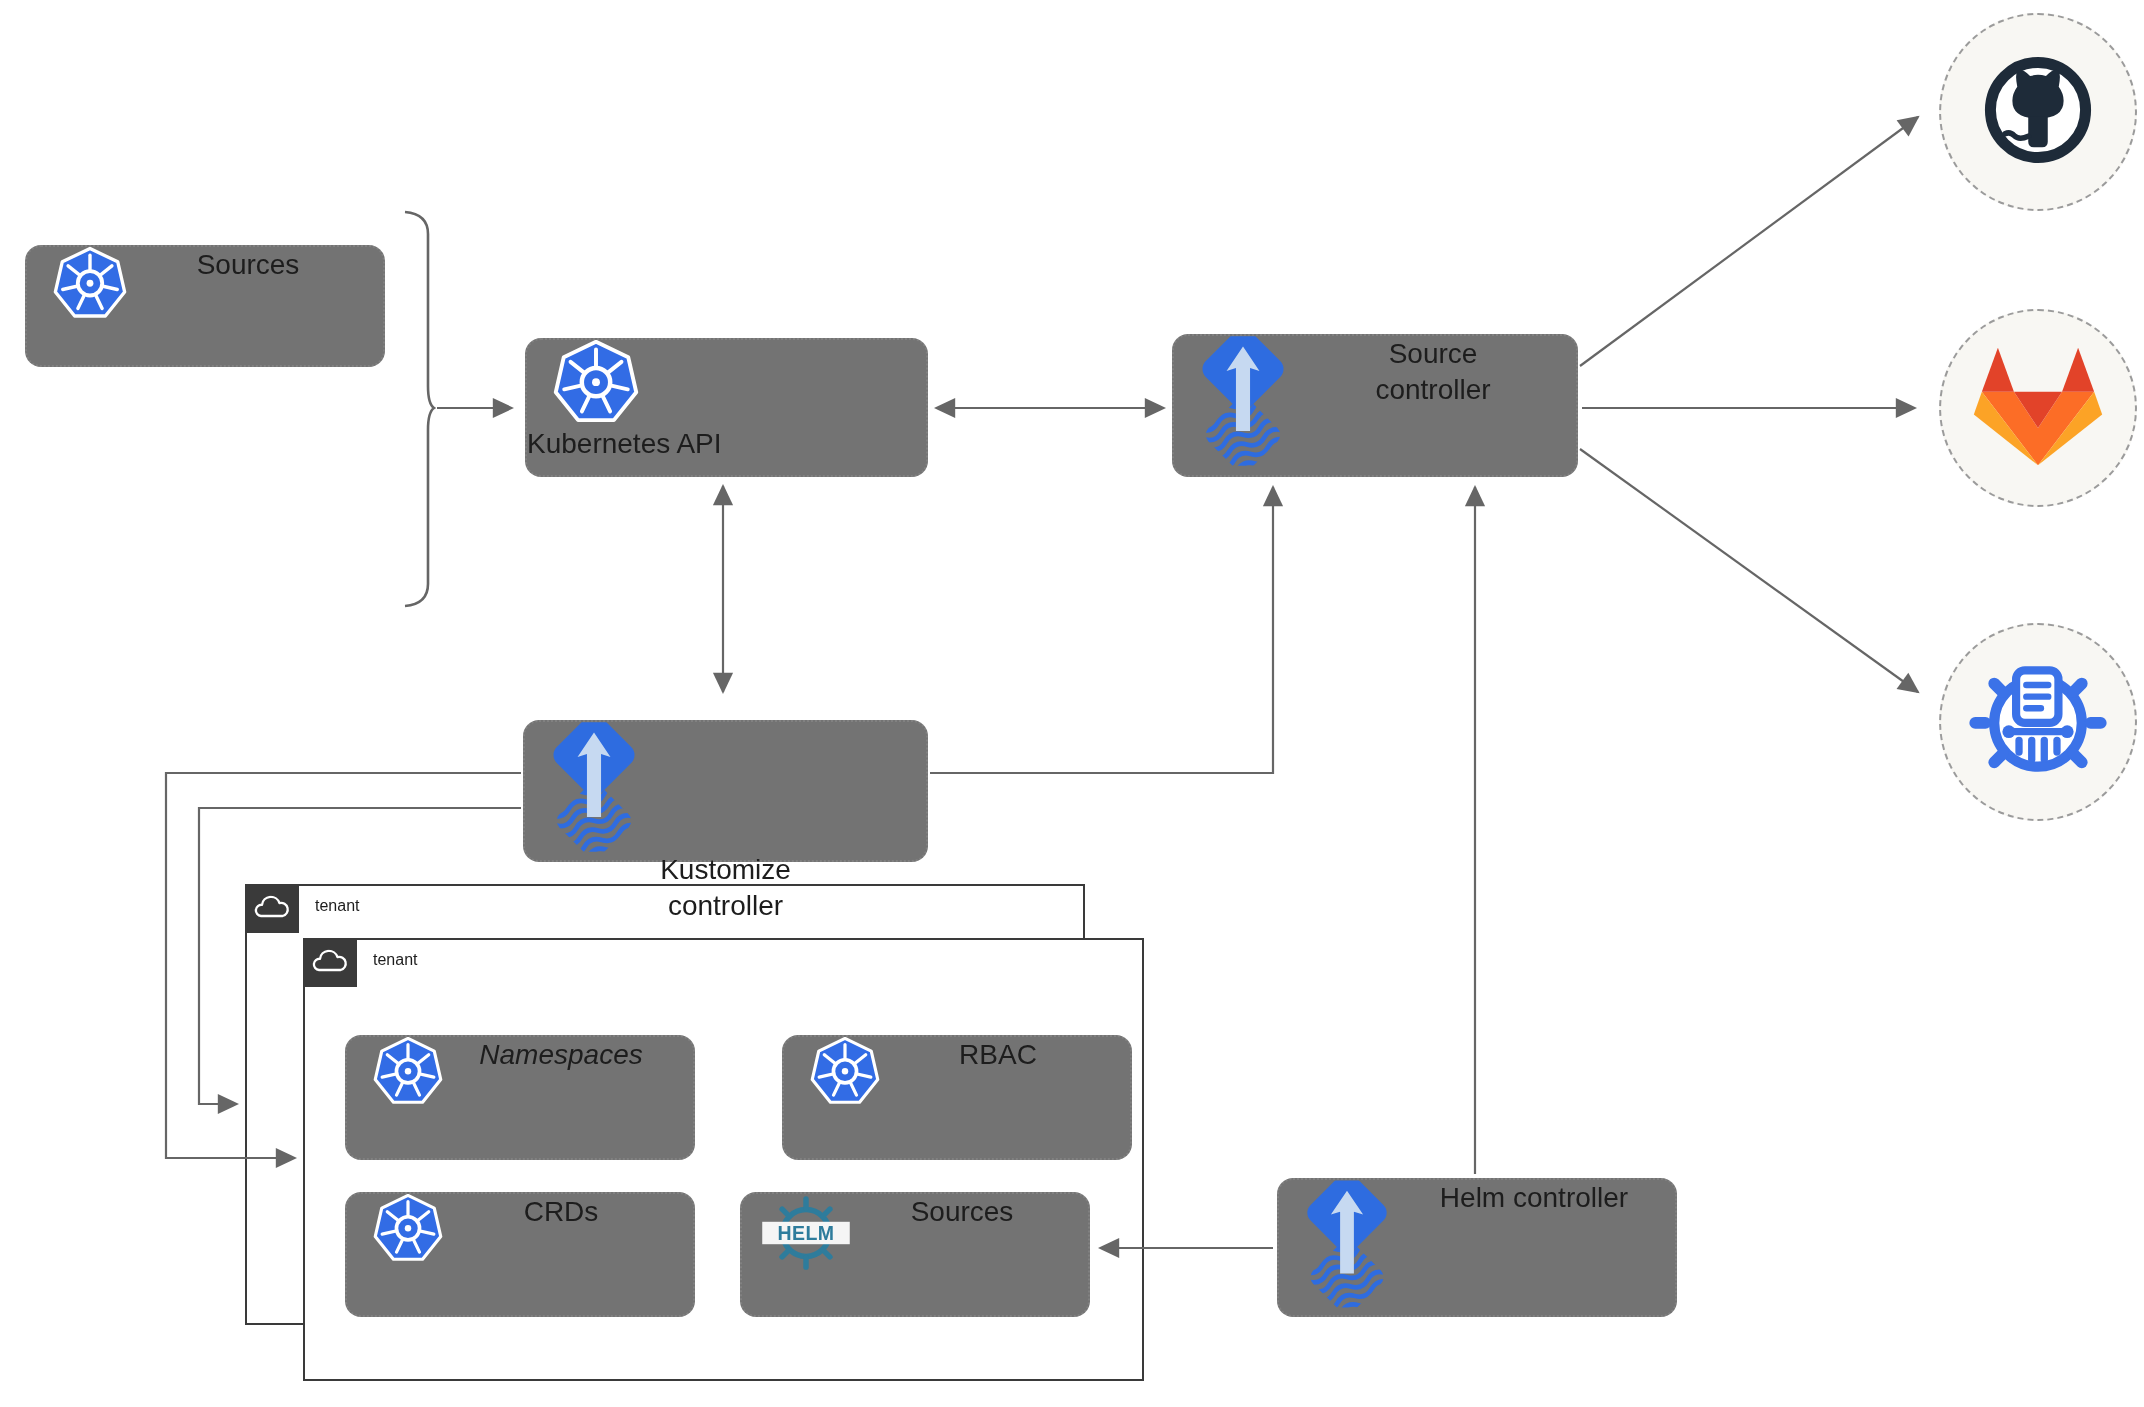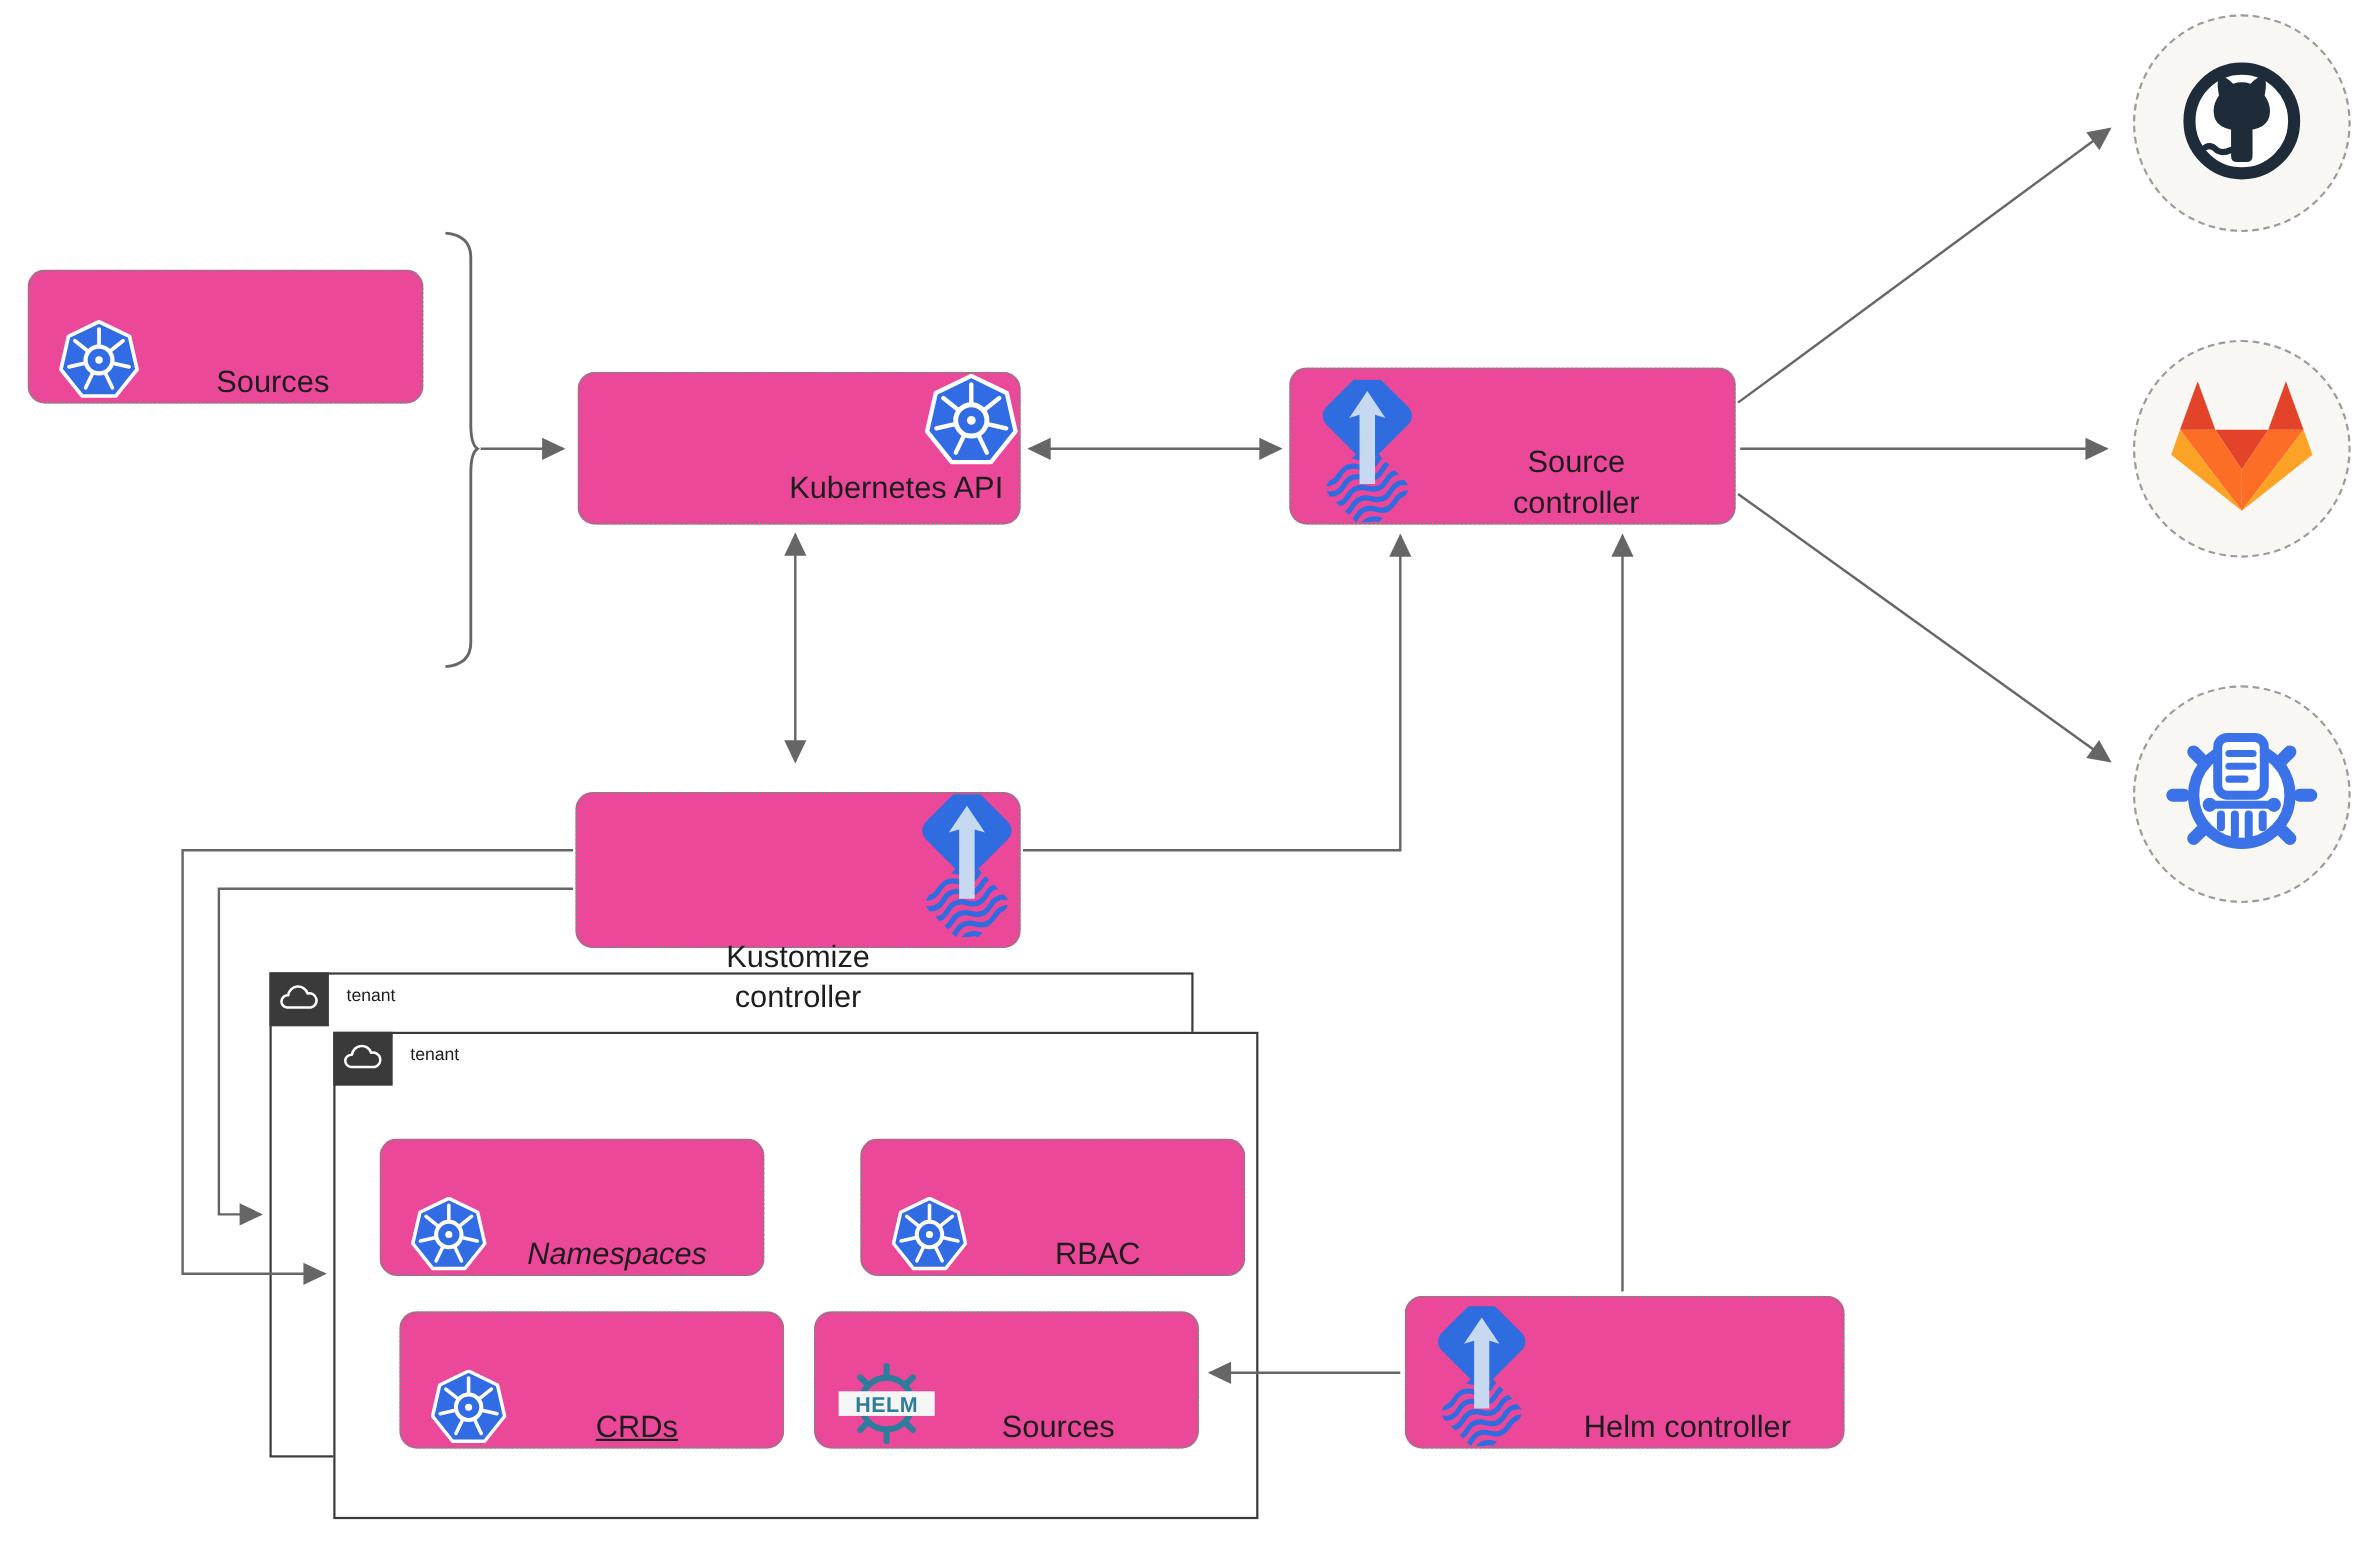--- a/index.html
+++ b/index.html
@@ -1,20 +1,20 @@
 <!DOCTYPE html>
 <html><head>
 <meta charset="utf-8">
 <style>
   html,body{margin:0;padding:0;background:#ffffff;}
   .canvas{position:relative;width:2144px;height:1407px;background:#ffffff;overflow:hidden;
           font-family:"Liberation Sans", sans-serif;color:#1d1d1d;}
   
-  .node{position:absolute;background:#ec4899;border:2px dotted #818181;border-radius:16px;
-        display:flex;align-items:flex-end;box-sizing:border-box;z-index:3;}
+  .node{position:absolute;background:#737373;border:2px dotted #818181;border-radius:16px;
+        display:flex;align-items:flex-start;box-sizing:border-box;z-index:3;}
   .nicon{margin-left:26px;display:flex;align-items:center;}
   .nlabel{flex:1;text-align:center;padding-right:14px;font-size:28px;line-height:1.3;}
   .wrap .nlabel{display:block;max-width:200px;margin:0 auto;padding-right:0;}
   
   .tenant{position:absolute;background:#ffffff;border:2.5px solid #3a3a3a;box-sizing:border-box;}
   .t-back{left:245px;top:884px;width:840px;height:441px;z-index:1;}
   .t-front{left:303px;top:938px;width:841px;height:443px;z-index:2;}
   .tbadge{position:absolute;left:-2.5px;top:-2.5px;width:54px;height:49px;background:#3a3a3a;
           display:flex;align-items:center;justify-content:center;}
   .tlabel{position:absolute;left:68px;top:11px;font-size:16px;color:#1d1d1d;}
@@ -228,21 +228,21 @@
 
   <div class="node" style="left:782px;top:1035px;width:350px;height:125px;">
     <span class="nicon">
       <svg width="70" height="70" viewBox="0 0 100 100">
           <use href="#k8s-logo"></use>
         </svg>
       </span>
     <span class="nlabel">RBAC</span>
   </div>
 
-  <div class="node" style="left:363px;top:1192px;width:350px;height:125px;text-decoration:underline;">
+  <div class="node" style="left:345px;top:1192px;width:350px;height:125px;">
     <span class="nicon">
       <svg width="70" height="70" viewBox="0 0 100 100">
           <use href="#k8s-logo"></use>
         </svg>
       </span>
     <span class="nlabel">CRDs</span>
   </div>
 
   <div class="node" style="left:740px;top:1192px;width:350px;height:125px;">
     <span class="nicon" style="margin-left:20px;">

